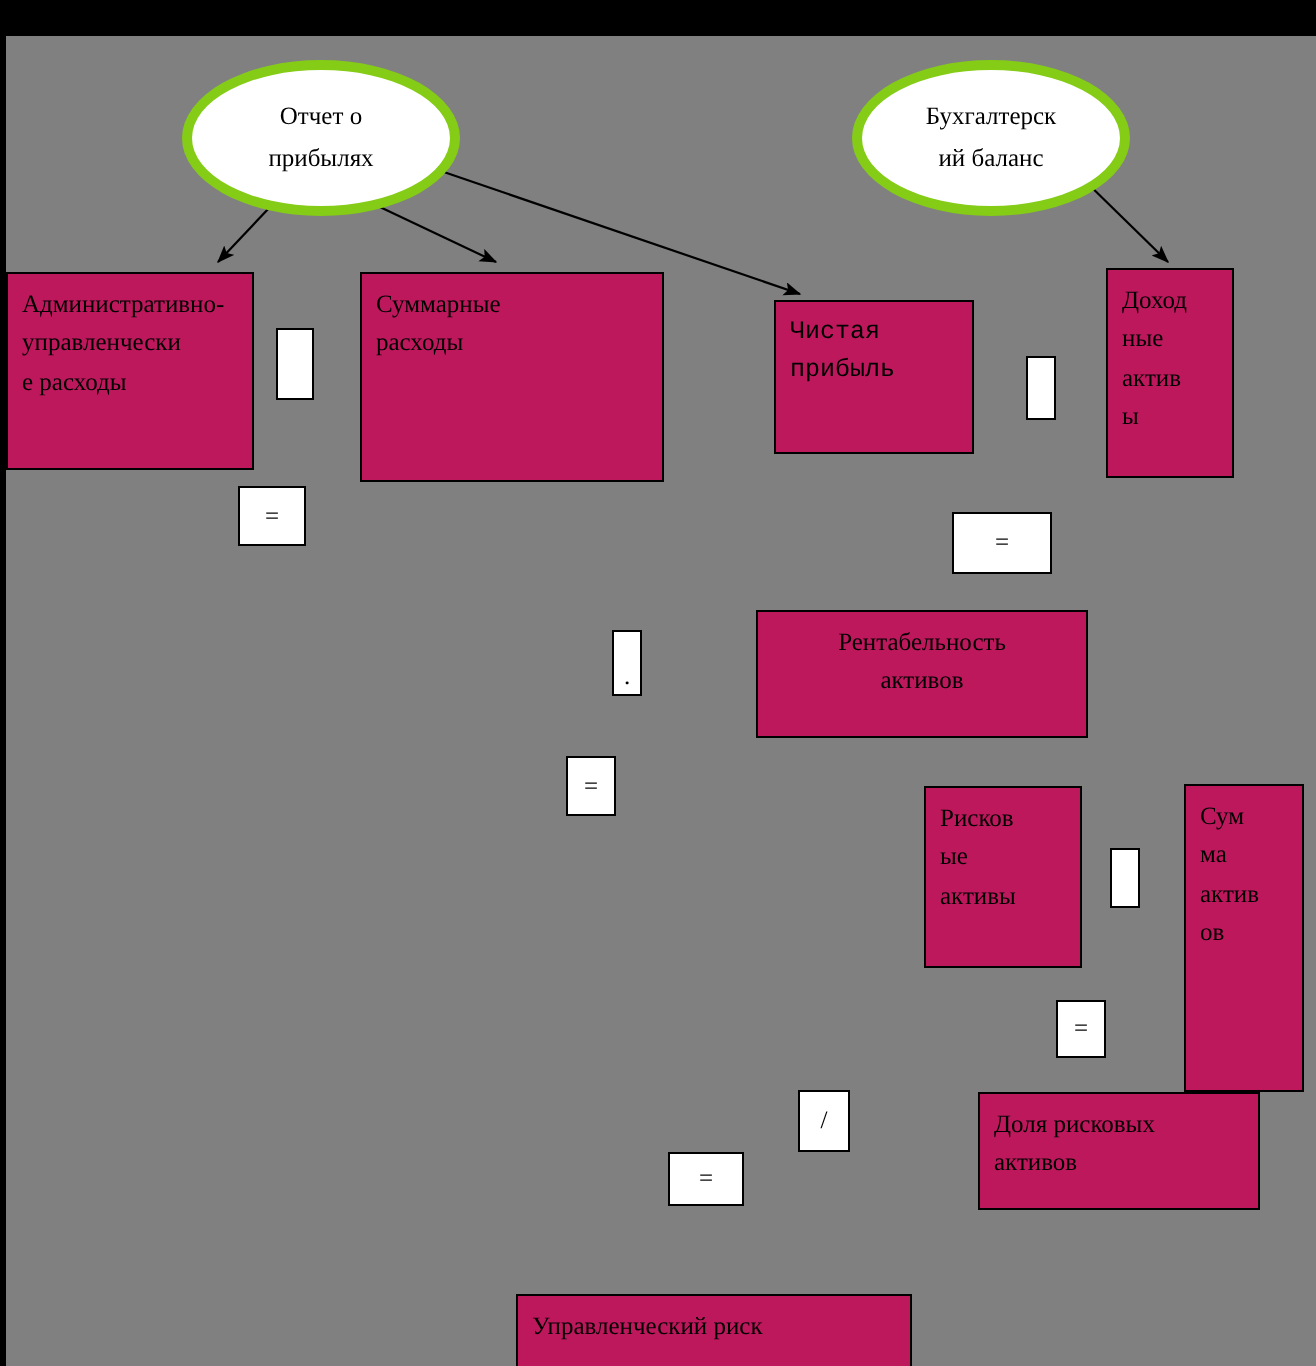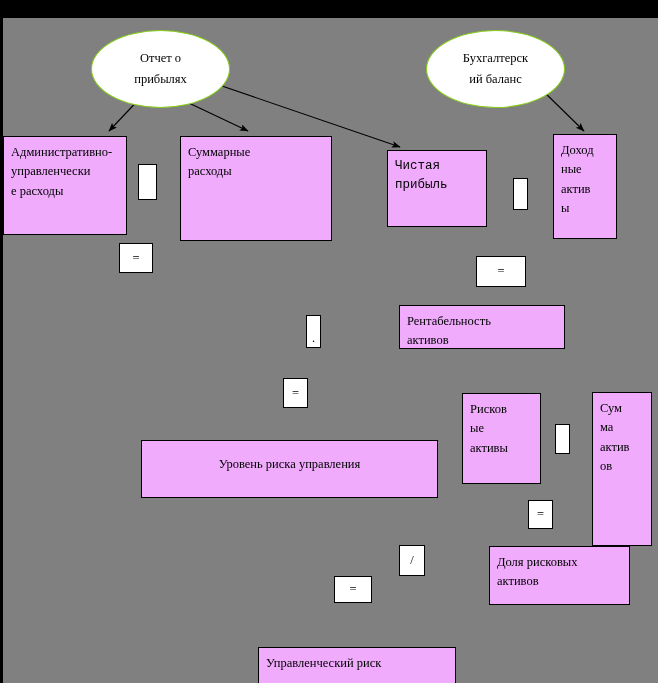--- a/index.html
+++ b/index.html
@@ -19,36 +19,36 @@
   .top-band{
     position:absolute;left:0;top:0;width:658px;height:18px;background:#000000;
   }
   .left-band{
     position:absolute;left:0;top:0;width:3px;height:683px;background:#000000;
   }
 
   
   .node{
     position:absolute;
-    background:#f0abfc;
+    background:#be185d;
     border:1px solid #000000;
     box-sizing:border-box;
     color:#000000;
   }
   .node .txt{
     display:block;
     padding:6px 7px 0 7px;
     font-size:12.5px;
     line-height:1.55;
     white-space:pre-line;
   }
   .ellipse{
     position:absolute;
     background:#ffffff;
-    border:1px solid #84cc16;
+    border:5px solid #84cc16;
     border-radius:50%;
     box-sizing:border-box;
     display:flex;
     align-items:center;
     justify-content:center;
     text-align:center;
   }
   .ellipse .txt{
     display:block;
     font-size:12.5px;
@@ -150,21 +150,21 @@
 
   <div class="op" style="left:476px;top:256px;width:50px;height:31px;">
     <span>=</span>
   </div>
 
 
   <div class="op bottomdot" style="left:306px;top:315px;width:15px;height:33px;">
     <span>.</span>
   </div>
 
-  <div class="node" style="left:399px;top:305px;width:166px;height:44px;">
+  <div class="node" style="left:378px;top:305px;width:166px;height:64px;text-align:center;">
     <span class="txt">Рентабельность
 активов</span>
   </div>
 
   <div class="op" style="left:283px;top:378px;width:25px;height:30px;">
     <span>=</span>
   </div>
 
   <div class="node" style="left:462px;top:393px;width:79px;height:91px;">
     <span class="txt">Рисков
@@ -176,23 +176,20 @@
     <span></span>
   </div>
 
   <div class="node" style="left:592px;top:392px;width:60px;height:154px;">
     <span class="txt">Сум
 ма
 актив
 ов</span>
   </div>
 
-  <div class="node center" style="left:141px;top:440px;width:297px;height:58px;">
-    <span class="txt">Уровень риска управления</span>
-  </div>
 
   <div class="op" style="left:528px;top:500px;width:25px;height:29px;">
     <span>=</span>
   </div>
 
   <div class="op" style="left:399px;top:545px;width:26px;height:31px;">
     <span>/</span>
   </div>
 
   <div class="node" style="left:489px;top:546px;width:141px;height:59px;">

